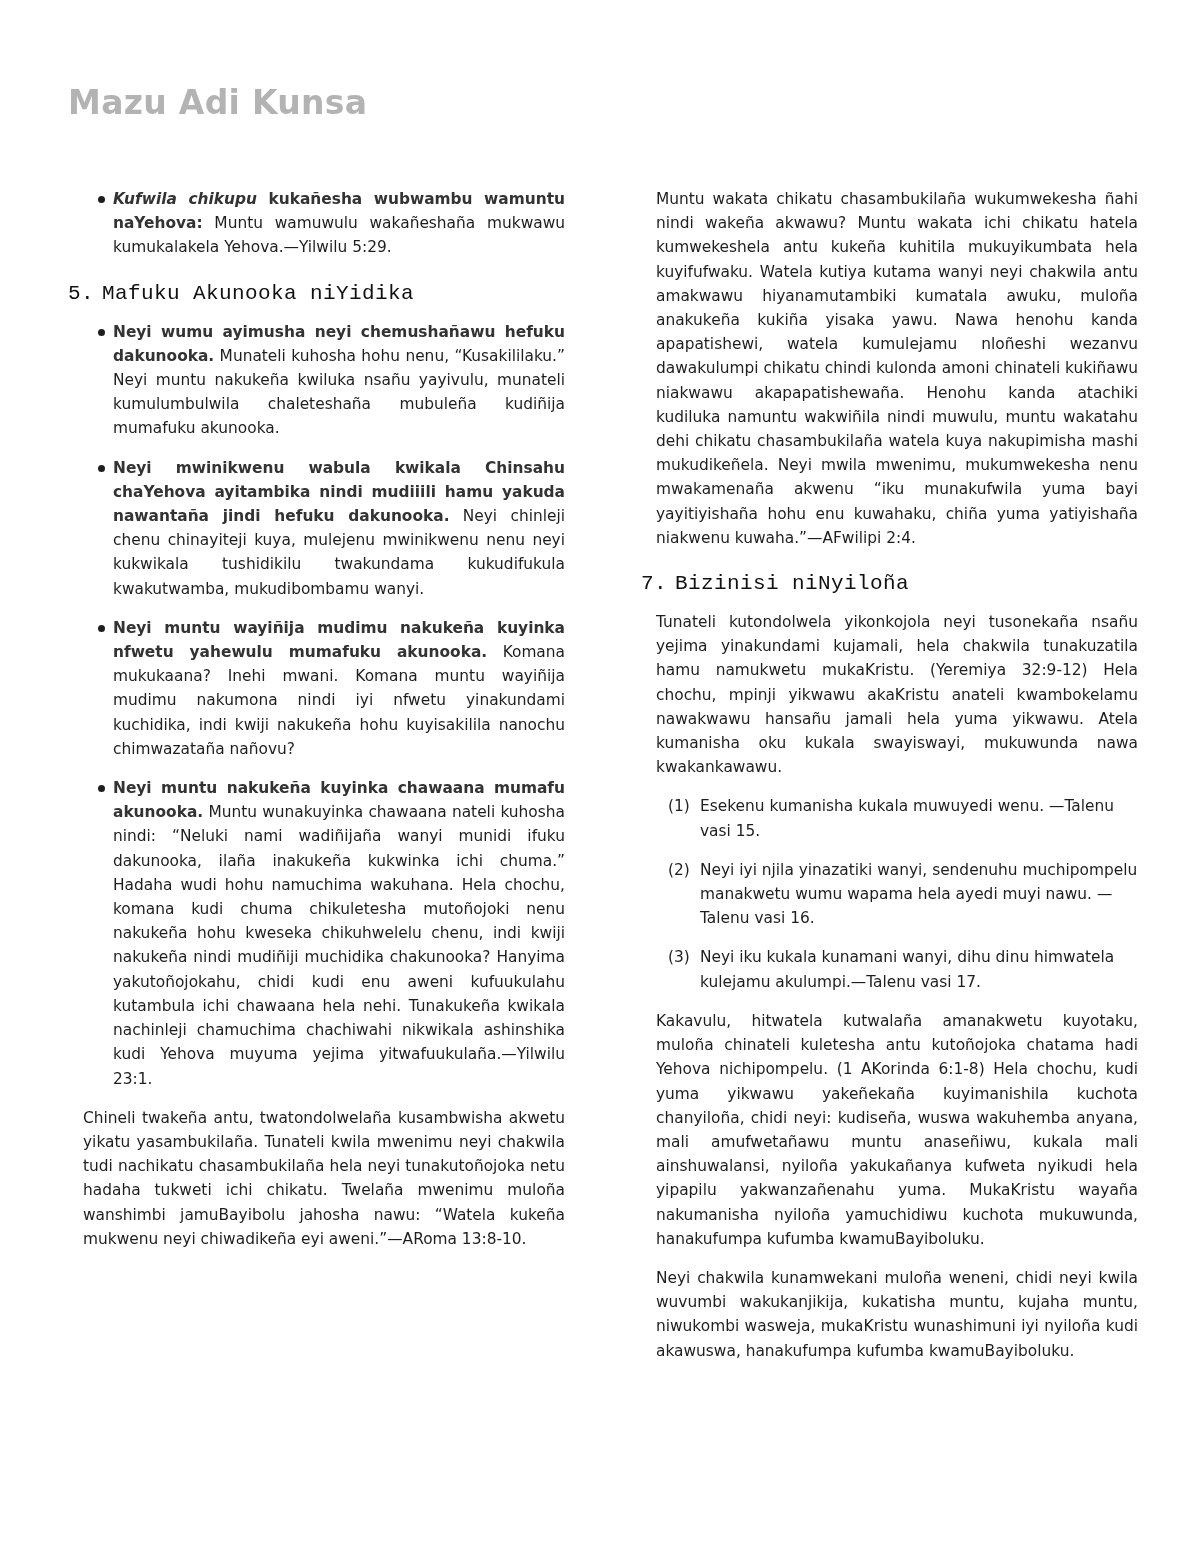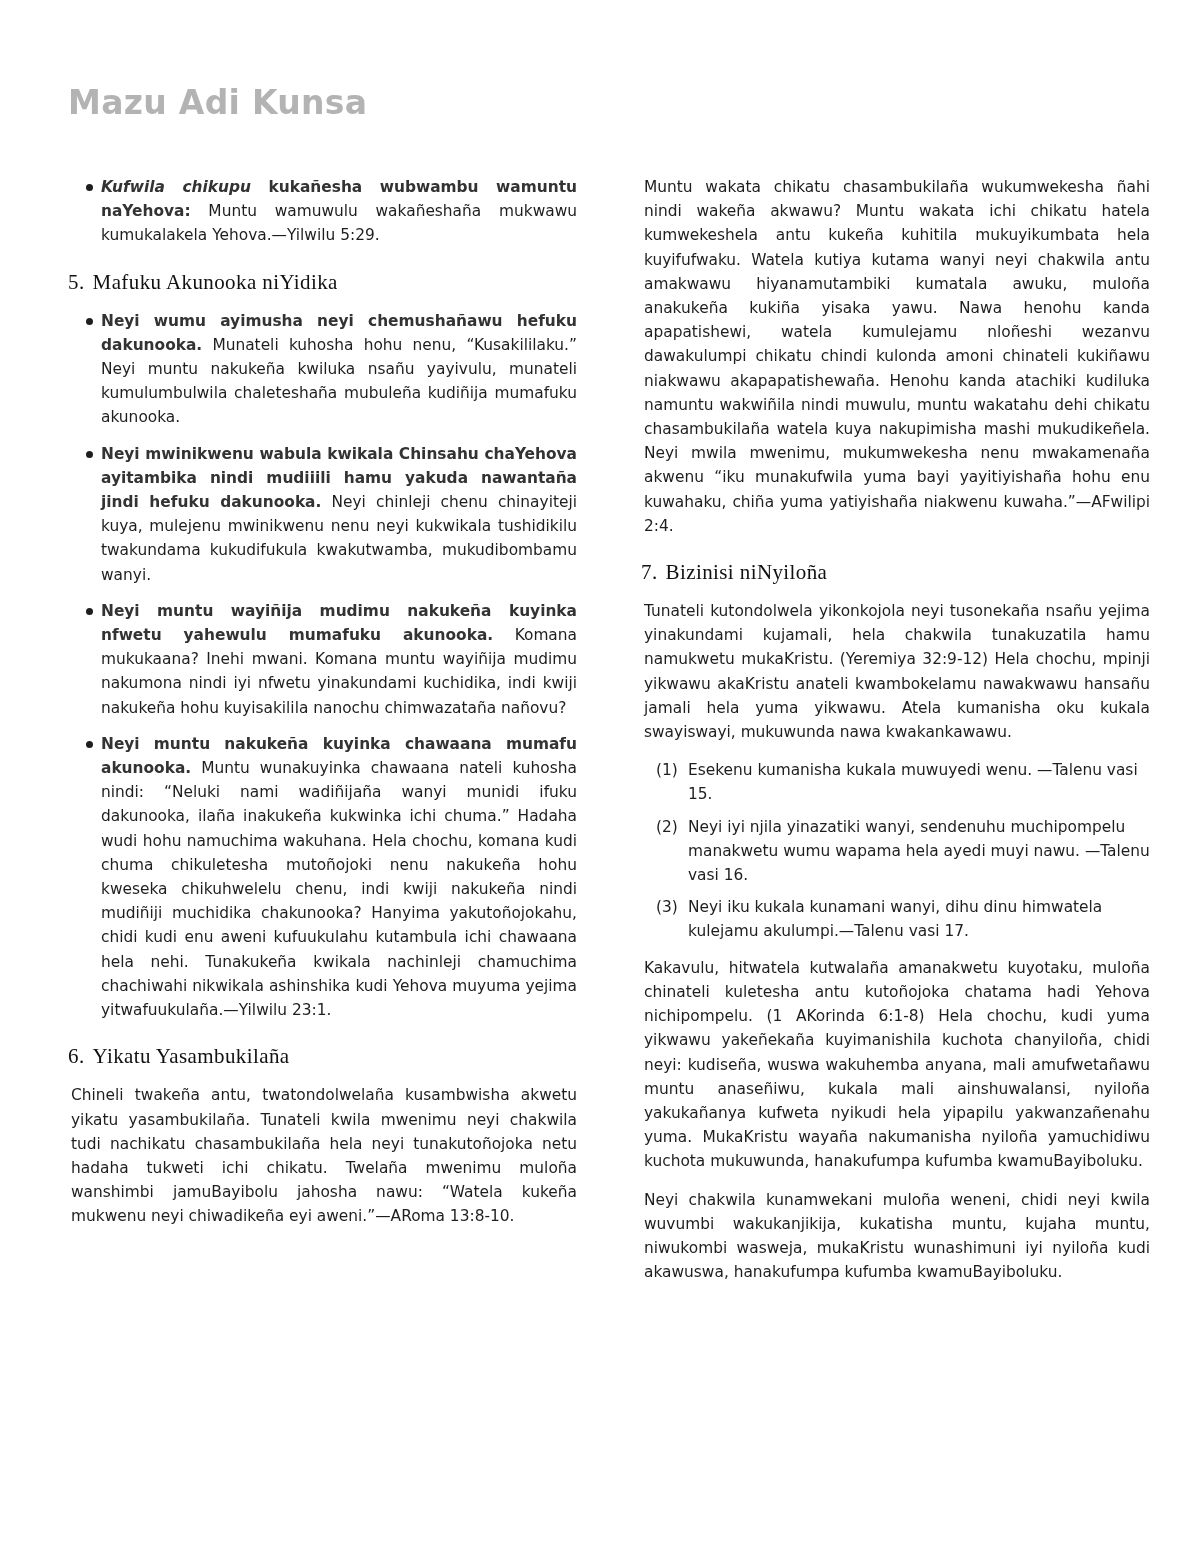--- a/index.html
+++ b/index.html
@@ -8,34 +8,34 @@
       font-family: "DejaVu Sans", sans-serif; color: #1e1e1e;
     }
     .running-head {
       position: absolute; left: 68px; top: 52px;
       font-family: "DejaVu Sans", sans-serif; font-weight: bold;
       font-size: 33px; color: #b3b3b3; letter-spacing: 0.3px; margin-top: 31px;
     }
     .col { position: absolute; top: 172px; width: 512px; }
     .col-left { left: 68px; }
     .col-right { left: 641px; }
-    p, li { font-size: 15.4px; line-height: 24.2px; margin: 3px; text-align: justify; hyphens: manual; }
+    p, li { font-size: 15.4px; line-height: 24.2px; margin: 15px; text-align: justify; hyphens: manual; }
     p { margin-bottom: 14px; }
     .bullets { list-style: none; padding: 0; margin: 0 0 14px 0; }
     .bullets li { position: relative; padding-left: 30px; margin-bottom: 12px; }
     .bullets li .dot {
       position: absolute; left: 15px; top: 9px; width: 7px; height: 7px;
       border-radius: 50%; background: #1e1e1e;
     }
     .bullets.first li { padding-left: 30px; }
     b.lead { font-weight: bold; color: #333333; }
     i.lead-i { font-weight: bold; font-style: italic; color: #333333; }
     h2 {
       font-size: 21px; font-weight: normal; margin: 22px 0 14px 0; color: #111;
-      letter-spacing: 0.4px; font-family: Liberation Serif, serif;
+      letter-spacing: 0.4px; font-family: Liberation Mono, monospace;
     }
     h2 .num { margin-right: 8px; }
     .steps { list-style: none; padding: 0; margin: 0 0 12px 0; }
     .steps li { position: relative; padding-left: 44px; margin-bottom: 8px; text-align: left; }
     .steps li .n { position: absolute; left: 12px; top: 0; }
   </style>
 </head>
 <body>
 
 <div class="running-head">Mazu Adi Kunsa</div>
@@ -64,23 +64,20 @@
     <li>
       <span class="dot"></span>
       <b class="lead">Neyi muntu wayiñija mudimu nakukeña kuyinka nfwetu yahewulu mumafuku akunooka.</b><span> Komana mukukaana? Inehi mwani. Komana muntu wayiñija mudimu nakumona nindi iyi nfwetu yinakundami kuchidika, indi kwiji nakukeña hohu kuyisakilila nanochu chimwazataña nañovu?</span>
     </li>
     <li>
       <span class="dot"></span>
       <b class="lead">Neyi muntu nakukeña kuyinka chawaana mumafu akunooka.</b><span> Muntu wunakuyinka chawaana nateli kuhosha nindi: “Neluki nami wadiñijaña wanyi munidi ifuku dakunooka, ilaña inakukeña kukwinka ichi chuma.” Hadaha wudi hohu namuchima wakuhana. Hela chochu, komana kudi chuma chikuletesha mutoñojoki nenu nakukeña hohu kweseka chikuhwelelu chenu, indi kwiji nakukeña nindi mudiñiji muchidika chakunooka? Hanyima yakutoñojokahu, chidi kudi enu aweni kufuukulahu kutambula ichi chawaana hela nehi. Tunakukeña kwikala nachinleji chamuchima chachiwahi nikwikala ashinshika kudi Yehova muyuma yejima yitwafuukulaña.—Yilwilu 23:1.</span>
     </li>
   </ul>
 
-  <h2>
-    <span class="num">6.</span><span>Yikatu Yasambukilaña</span>
-  </h2>
   <p>Chineli twakeña antu, twatondolwelaña kusambwisha akwetu yikatu yasambukilaña. Tunateli kwila mwenimu neyi chakwila tudi nachikatu chasambukilaña hela neyi tunakutoñojoka netu hadaha tukweti ichi chikatu. Twelaña mwenimu muloña wanshimbi jamuBayibolu jahosha nawu: “Watela kukeña mukwenu neyi chiwadikeña eyi aweni.”—ARoma 13:8-10.</p>
 </div>
 
 <div class="col col-right">
   <p>Muntu wakata chikatu chasambukilaña wukumwekesha ñahi nindi wakeña akwawu? Muntu wakata ichi chikatu hatela kumwekeshela antu kukeña kuhitila mukuyikumbata hela kuyifufwaku. Watela kutiya kutama wanyi neyi chakwila antu amakwawu hiyanamutambiki kumatala awuku, muloña anakukeña kukiña yisaka yawu. Nawa henohu kanda apapatishewi, watela kumulejamu nloñeshi wezanvu dawakulumpi chikatu chindi kulonda amoni chinateli kukiñawu niakwawu akapapatishewaña. Henohu kanda atachiki kudiluka namuntu wakwiñila nindi muwulu, muntu wakatahu dehi chikatu chasambukilaña watela kuya nakupimisha mashi mukudikeñela. Neyi mwila mwenimu, mukumwekesha nenu mwakamenaña akwenu “iku munakufwila yuma bayi yayitiyishaña hohu enu kuwahaku, chiña yuma yatiyishaña niakwenu kuwaha.”—AFwilipi 2:4.</p>
 
   <h2>
     <span class="num">7.</span><span>Bizinisi niNyiloña</span>
   </h2>
   <p>Tunateli kutondolwela yikonkojola neyi tusonekaña nsañu yejima yinakundami kujamali, hela chakwila tunakuzatila hamu namukwetu mukaKristu. (Yeremiya 32:9-12) Hela chochu, mpinji yikwawu akaKristu anateli kwambokelamu nawakwawu hansañu jamali hela yuma yikwawu. Atela kumanisha oku kukala swayiswayi, mukuwunda nawa kwakankawawu.</p>

